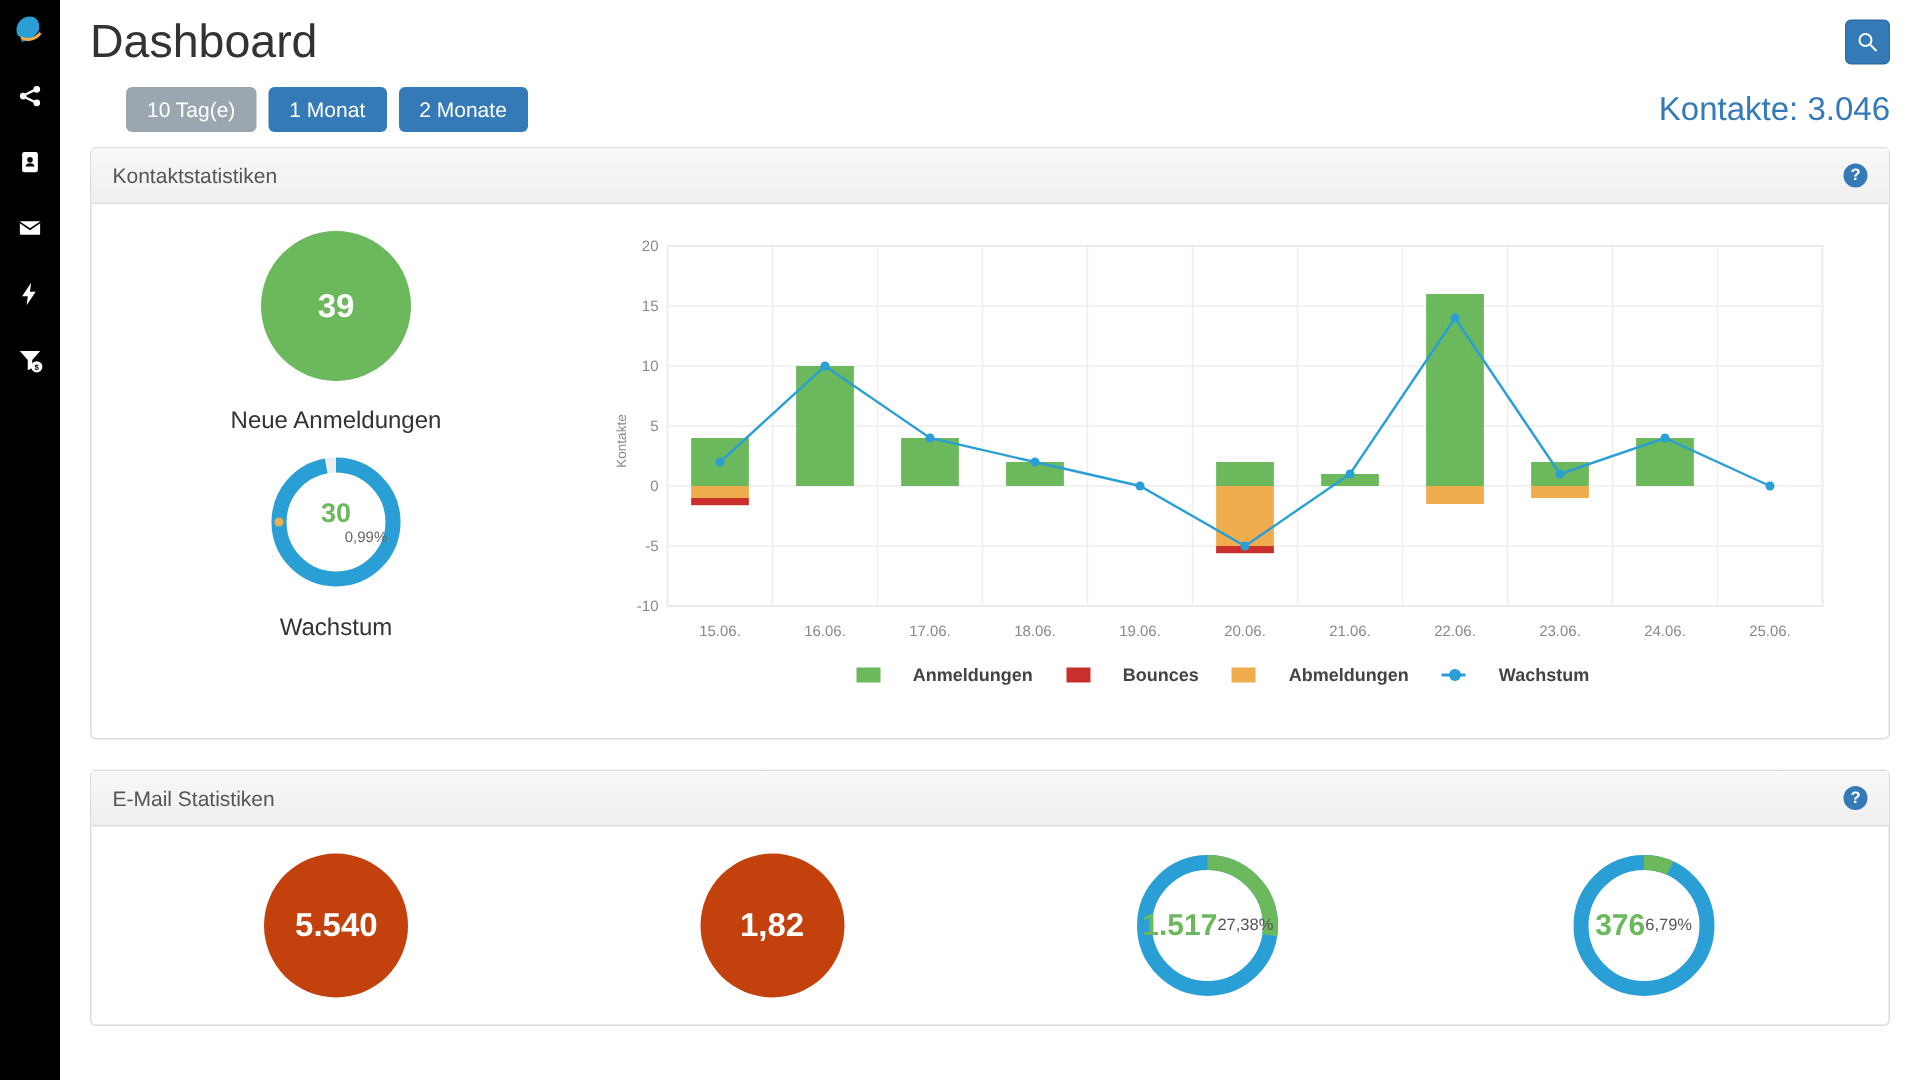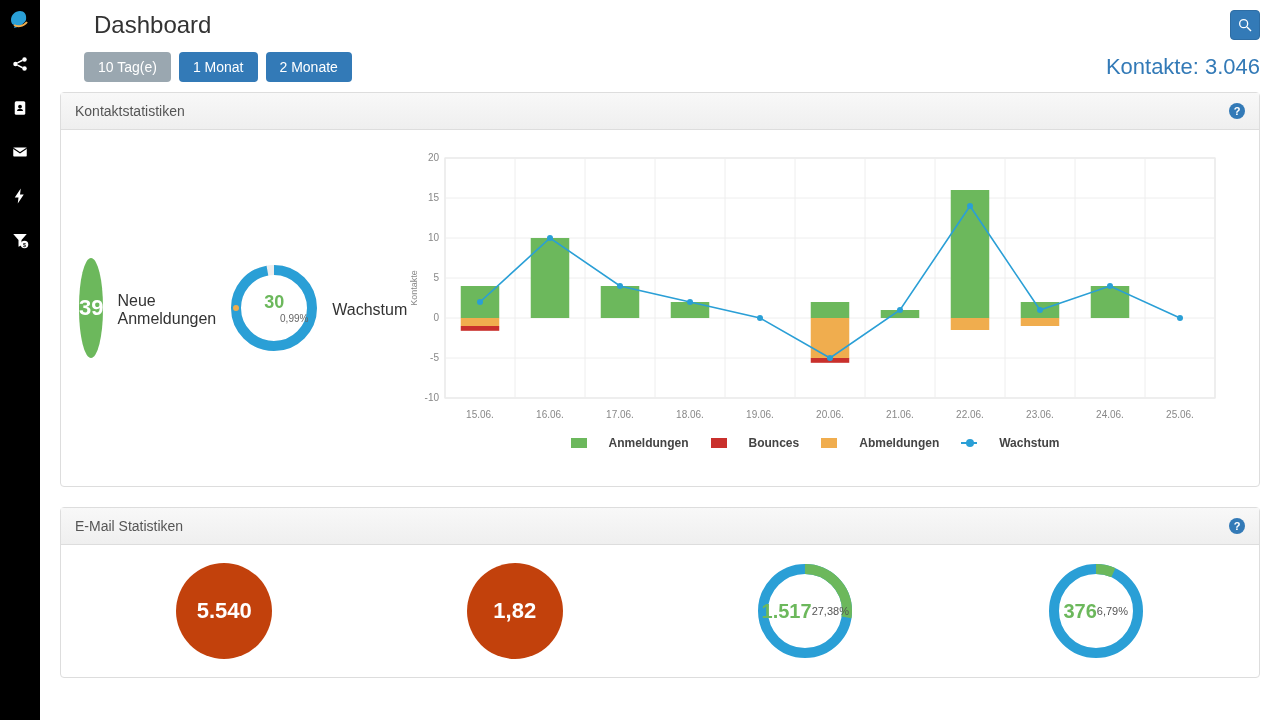--- a/index.html
+++ b/index.html
@@ -3,33 +3,33 @@
 <meta charset="utf-8">
 <style>
   * { box-sizing: border-box; margin: 0; padding: 0; }
   body { font-family: -apple-system, "Helvetica Neue", Arial, sans-serif; background: #fff; color: #333; }
   .sidebar { position: fixed; left: 0; top: 0; bottom: 0; width: 40px; background: #000; display: flex; flex-direction: column; align-items: center; padding-top: 8px; gap: 20px; }
   .sidebar .logo { width: 24px; height: 24px; }
   .sidebar .nav-item { width: 24px; height: 24px; display: flex; align-items: center; justify-content: center; cursor: pointer; }
   .sidebar svg { fill: #fff; }
   .main { margin-left: 40px; padding: 10px 20px 20px 20px; }
   .header-row { display: flex; justify-content: space-between; align-items: center; margin-bottom: 12px; }
-  .page-title { font-size: 24px; font-weight: 400; color: #333; margin-left: 34px; }
+  .page-title { font-size: 31px; font-weight: 400; color: #333; }
   .search-btn { background: #337ab7; border: 1px solid #2e6da4; color: #fff; border-radius: 4px; width: 30px; height: 30px; display:flex; align-items:center; justify-content:center; cursor:pointer; }
   .controls-row { display: flex; justify-content: space-between; align-items: center; margin-bottom: 10px; padding-left: 24px; }
   .tabs { display: flex; gap: 8px; }
   .tab-btn { background: #337ab7; color: #fff; border: none; border-radius: 4px; padding: 7px 14px; font-size: 14px; cursor: pointer; }
   .tab-btn.active { background: #9aa7b0; }
   .kontakte { font-size: 22px; color: #337ab7; font-weight: 400; }
   .panel { border: 1px solid #ddd; border-radius: 4px; margin-bottom: 20px; background: #fff; }
   .panel-header { background: linear-gradient(#f8f8f8,#efefef); border-bottom: 1px solid #ddd; padding: 10px 14px; display: flex; justify-content: space-between; align-items: center; color: #555; font-size: 14px; gap: 47px; }
   .help-icon { width: 16px; height: 16px; background: #337ab7; color: #fff; border-radius: 50%; display:inline-flex; align-items:center; justify-content:center; font-size: 11px; font-weight:bold; cursor:pointer; }
   .panel-body { padding: 18px; }
   .stats-row { display: flex; gap: 20px; }
-  .stats-left { width: 290px; display: flex; flex-direction: row; align-items: center; gap: 14px; }
+  .stats-left { width: 290px; display: flex; flex-direction: column; align-items: center; gap: 14px; }
   .big-circle { width: 100px; height: 100px; border-radius: 50%; background: #6cb85c; color: #fff; display:flex; align-items:center; justify-content:center; font-size: 22px; font-weight:600; }
   .stat-label { font-size: 16px; color: #333; margin-top:4px; }
   .ring { position: relative; width: 88px; height: 88px; }
   .ring svg { transform: rotate(-90deg); }
   .ring .ring-text { position: absolute; inset: 0; display:flex; flex-direction:column; align-items:center; justify-content:center; }
   .ring .ring-val { color:#6cb85c; font-weight: 700; font-size: 18px; }
   .ring .ring-sub { font-size: 10px; color: #666; padding-left: 40px; }
   .chart-area { flex: 1; position: relative; height: 320px; }
   .chart-svg { width: 100%; height: 280px; }
   .legend { display:flex; gap: 22px; justify-content:center; font-size: 12px; color:#444; margin-top:4px; font-weight:600;}

